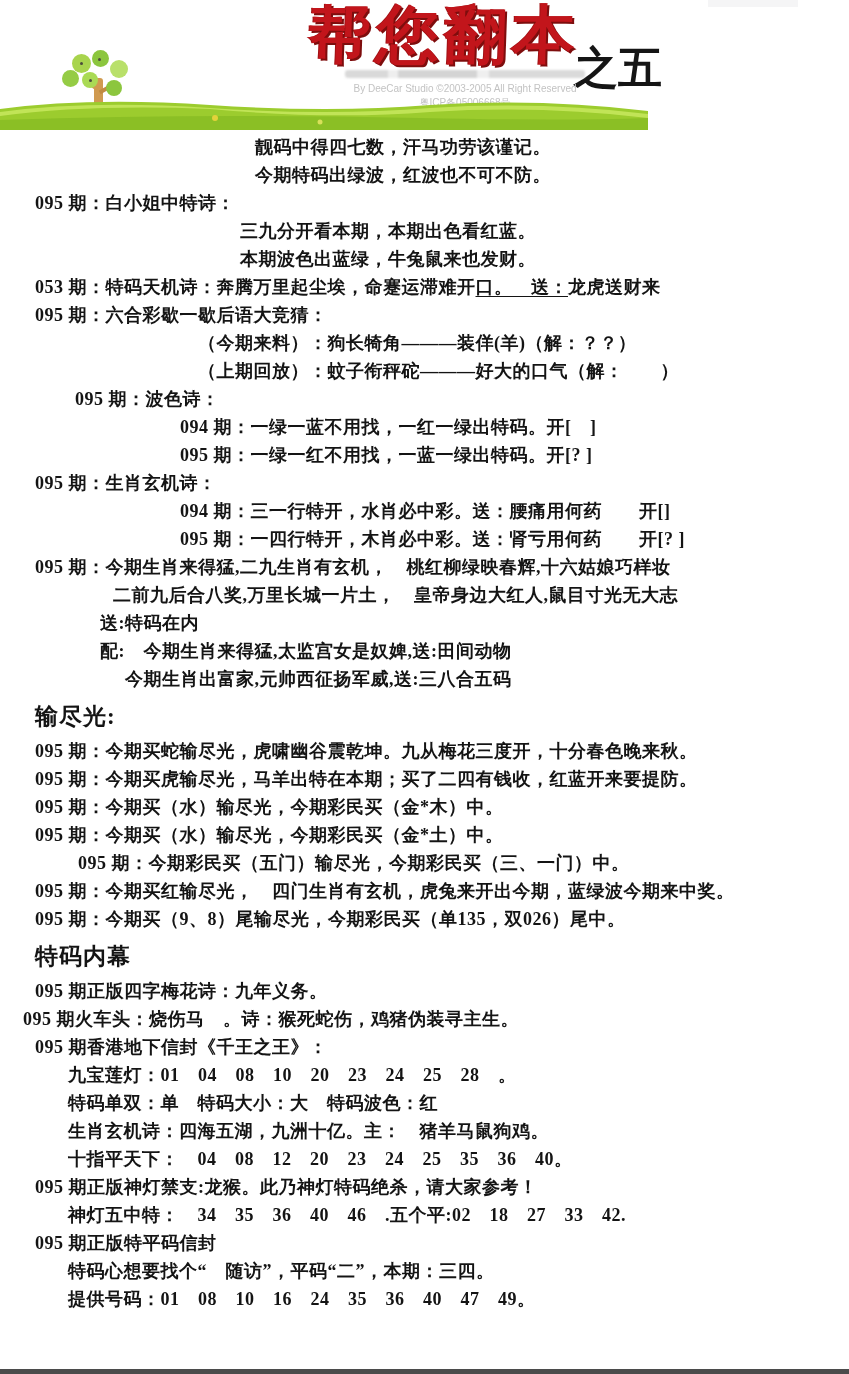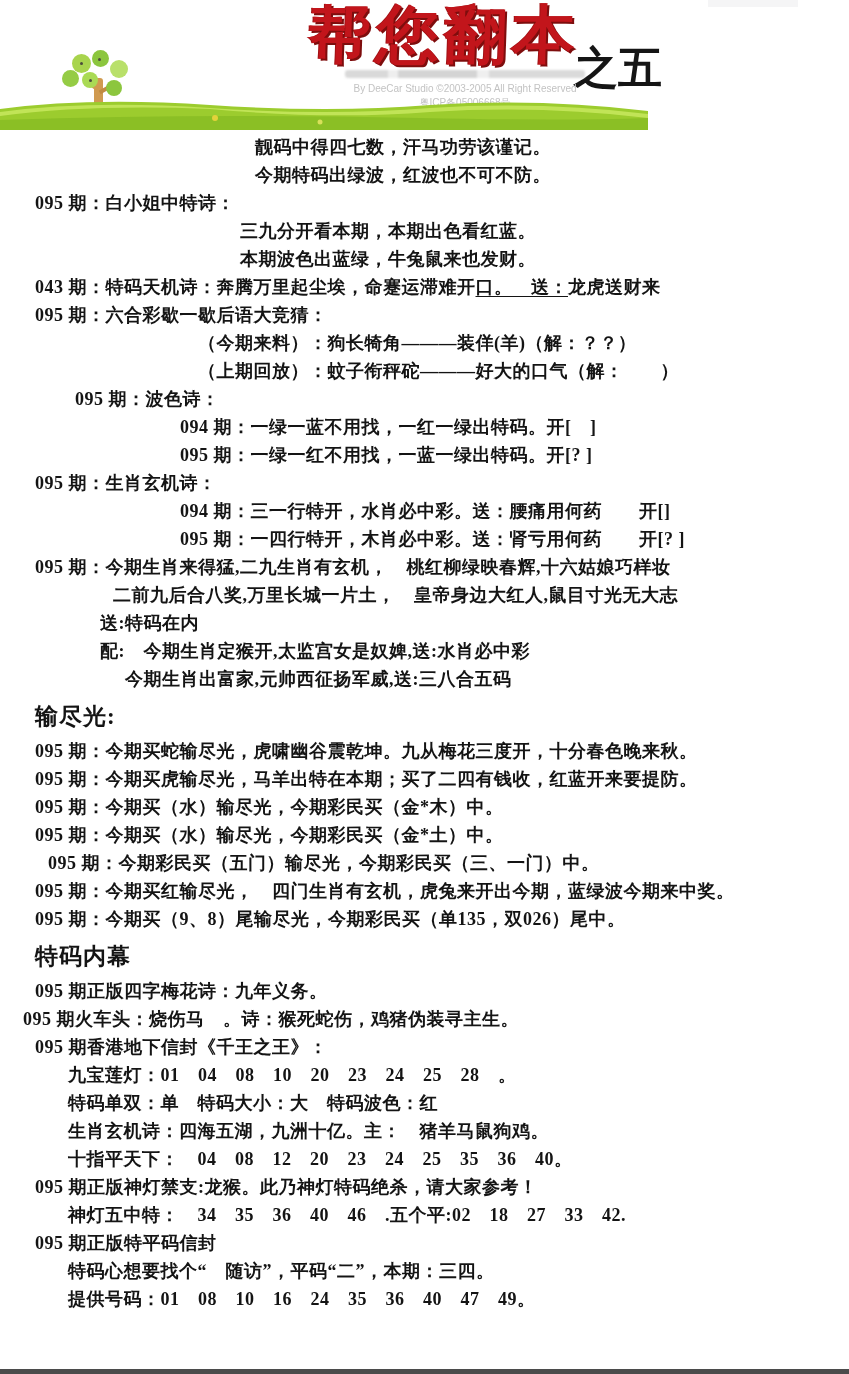--- a/index.html
+++ b/index.html
@@ -91,41 +91,41 @@
     <circle cx="320" cy="26" r="2.5" fill="#d8e05a"></circle>
   </svg>
 </div>
 
 <div class="text-body">
     <div class="ln" style="padding-left: 255px;">靓码中得四七数，汗马功劳该谨记。</div>
     <div class="ln" style="padding-left: 255px;">今期特码出绿波，红波也不可不防。</div>
     <div class="ln" style="padding-left: 35px;">095 期：白小姐中特诗：</div>
     <div class="ln" style="padding-left: 240px;">三九分开看本期，本期出色看红蓝。</div>
     <div class="ln" style="padding-left: 240px;">本期波色出蓝绿，牛兔鼠来也发财。</div>
-    <div class="ln" style="padding-left: 35px;"><span>043 期：特码天机诗：奔腾万里起尘埃，命蹇运滞难开</span><u>口。　送：</u><span>龙虎送财来</span></div>
+    <div class="ln" style="padding-left: 35px;"><span>053 期：特码天机诗：奔腾万里起尘埃，命蹇运滞难开</span><u>口。　送：</u><span>龙虎送财来</span></div>
     <div class="ln" style="padding-left: 35px;">095 期：六合彩歇一歇后语大竞猜：</div>
     <div class="ln" style="padding-left: 198px;">（今期来料）：狗长犄角———装佯(羊)（解：？？）</div>
     <div class="ln" style="padding-left: 198px;">（上期回放）：蚊子衔秤砣———好大的口气（解：　　）</div>
     <div class="ln" style="padding-left: 35px; margin-left: 40px;">095 期：波色诗：</div>
     <div class="ln" style="padding-left: 180px;">094 期：一绿一蓝不用找，一红一绿出特码。开[　]</div>
     <div class="ln" style="padding-left: 180px;">095 期：一绿一红不用找，一蓝一绿出特码。开[? ]</div>
     <div class="ln" style="padding-left: 35px;">095 期：生肖玄机诗：</div>
     <div class="ln" style="padding-left: 180px;">094 期：三一行特开，水肖必中彩。送：腰痛用何药　　开[]</div>
     <div class="ln" style="padding-left: 180px;">095 期：一四行特开，木肖必中彩。送：肾亏用何药　　开[? ]</div>
     <div class="ln" style="padding-left: 35px;">095 期：今期生肖来得猛,二九生肖有玄机，　桃红柳绿映春辉,十六姑娘巧样妆</div>
     <div class="ln" style="padding-left: 113px;">二前九后合八奖,万里长城一片土，　皇帝身边大红人,鼠目寸光无大志</div>
     <div class="ln" style="padding-left: 100px;">送:特码在内</div>
-    <div class="ln" style="padding-left: 100px;">配:　今期生肖定猴开,太监宫女是奴婢,送:水肖必中彩</div>
+    <div class="ln" style="padding-left: 100px;">配:　今期生肖来得猛,太监宫女是奴婢,送:田间动物</div>
     <div class="ln" style="padding-left: 125px;">今期生肖出富家,元帅西征扬军威,送:三八合五码</div>
     <div class="section-title" style="padding-left: 35px;">输尽光:</div>
     <div class="ln" style="padding-left: 35px;">095 期：今期买蛇输尽光，虎啸幽谷震乾坤。九从梅花三度开，十分春色晚来秋。</div>
     <div class="ln" style="padding-left: 35px;">095 期：今期买虎输尽光，马羊出特在本期；买了二四有钱收，红蓝开来要提防。</div>
     <div class="ln" style="padding-left: 35px;">095 期：今期买（水）输尽光，今期彩民买（金*木）中。</div>
     <div class="ln" style="padding-left: 35px;">095 期：今期买（水）输尽光，今期彩民买（金*土）中。</div>
-    <div class="ln" style="padding-left: 48px;">095 期：今期彩民买（五门）输尽光，今期彩民买（三、一门）中。</div>
+    <div class="ln" style="padding-left: 30px; margin-left: 48px;">095 期：今期彩民买（五门）输尽光，今期彩民买（三、一门）中。</div>
     <div class="ln" style="padding-left: 35px;">095 期：今期买红输尽光，　四门生肖有玄机，虎兔来开出今期，蓝绿波今期来中奖。</div>
     <div class="ln" style="padding-left: 35px;">095 期：今期买（9、8）尾输尽光，今期彩民买（单135，双026）尾中。</div>
     <div class="section-title" style="padding-left: 35px;">特码内幕</div>
     <div class="ln" style="padding-left: 35px;">095 期正版四字梅花诗：九年义务。</div>
     <div class="ln" style="padding-left: 23px;">095 期火车头：烧伤马　。诗：猴死蛇伤，鸡猪伪装寻主生。</div>
     <div class="ln" style="padding-left: 35px;">095 期香港地下信封《千王之王》：</div>
     <div class="ln" style="padding-left: 68px;">九宝莲灯：01　04　08　10　20　23　24　25　28　。</div>
     <div class="ln" style="padding-left: 68px;">特码单双：单　特码大小：大　特码波色：红</div>
     <div class="ln" style="padding-left: 68px;">生肖玄机诗：四海五湖，九洲十亿。主：　猪羊马鼠狗鸡。</div>
     <div class="ln" style="padding-left: 68px;">十指平天下：　04　08　12　20　23　24　25　35　36　40。</div>

